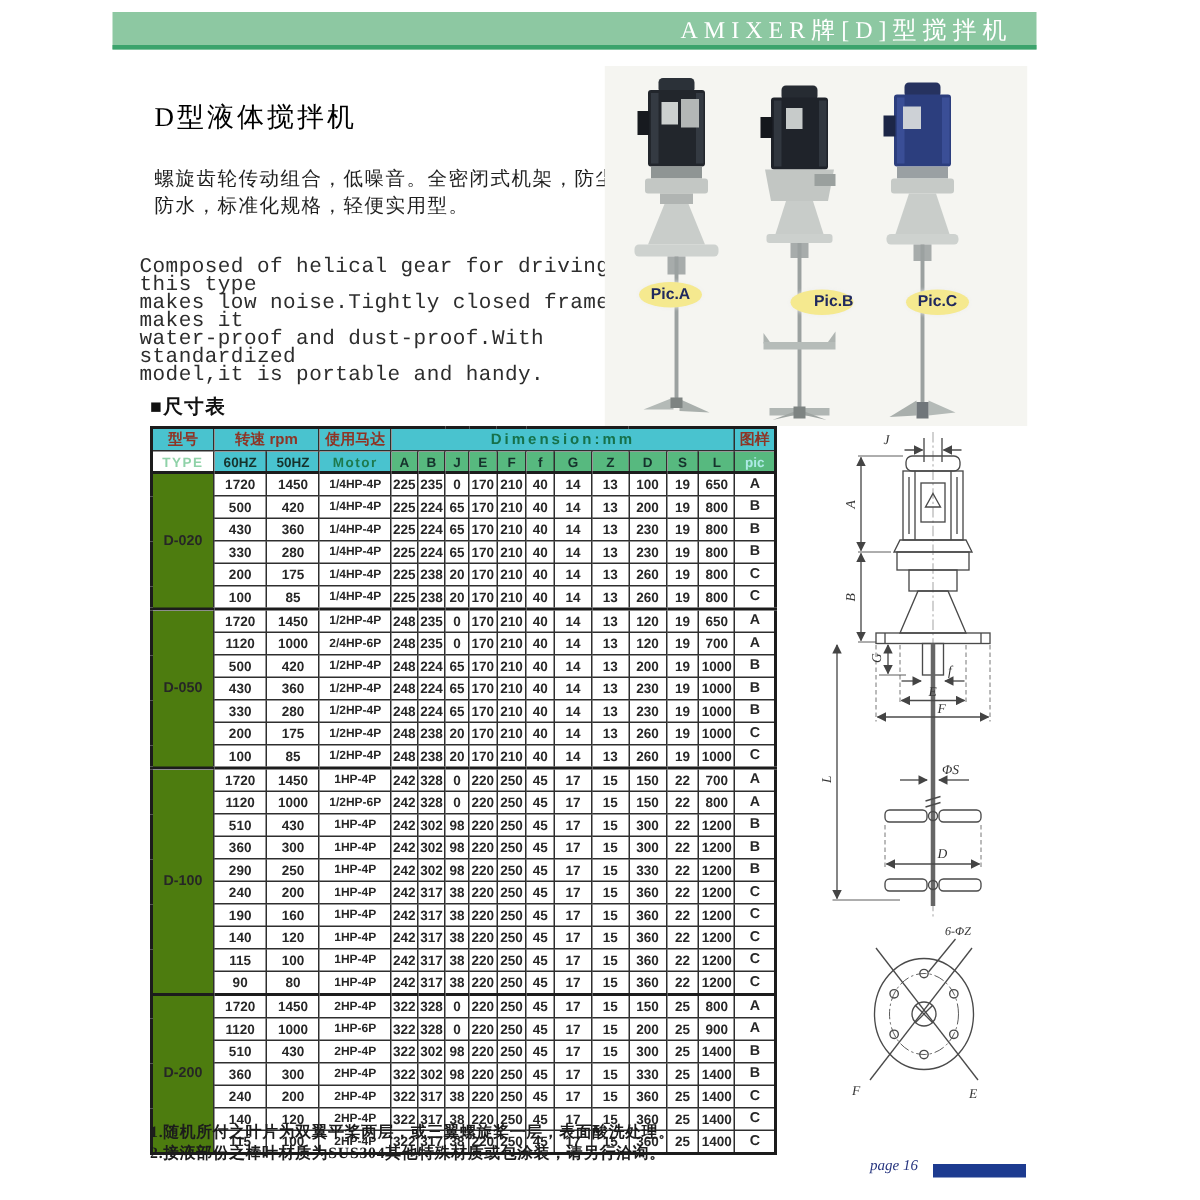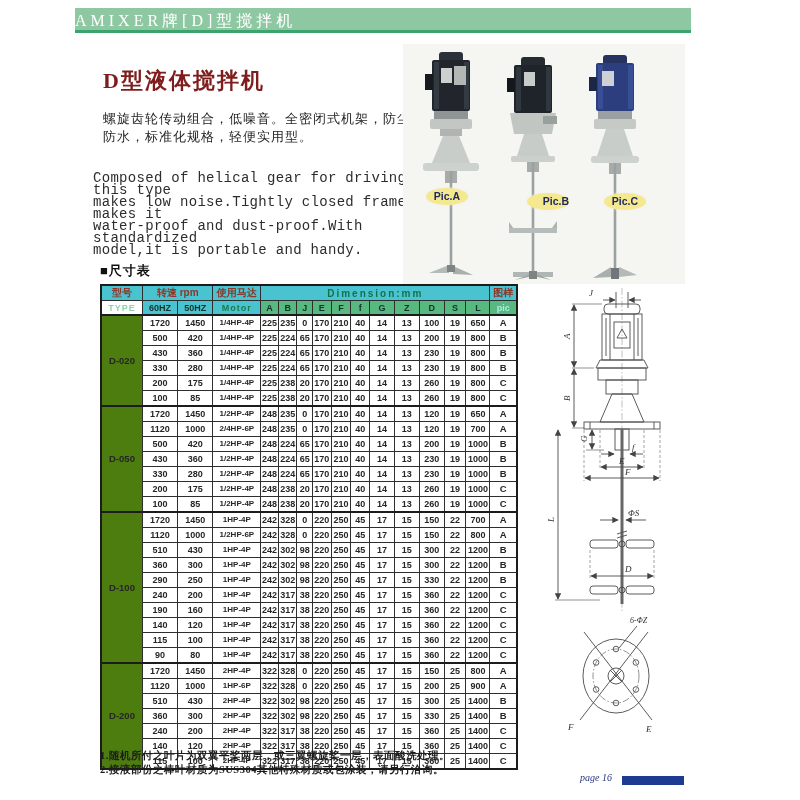--- a/index.html
+++ b/index.html
@@ -2,27 +2,27 @@
 <html><head>
 <meta charset="utf-8">
 <style>
   html,body{margin:0;padding:0;}
   body{width:800px;height:800px;background:#ffffff;position:relative;overflow:hidden;
        font-family:"Liberation Sans",sans-serif;color:#222;}
   .abs{position:absolute;}
 
   
   .banner{left:75px;top:8px;width:616px;height:25px;background:#8dc8a2;
-          border-bottom:3px solid #3ba36c;color:#ffffff;
+          border-bottom:3px solid #3ba36c;color:#ffffff;text-align:right;
           font-family:"Liberation Serif",serif;font-size:16px;letter-spacing:4px;
           line-height:25px;padding-right:16px;box-sizing:border-box;}
 
   
-  .doc-title{left:103px;top:66px;font-family:"Liberation Serif",serif;font-weight:bold;
-             font-size:22px;letter-spacing:2px;color:#7f1d1d;}
+  .doc-title{left:103px;top:66px;font-family:"Liberation Serif",serif;font-weight:normal;
+             font-size:18px;letter-spacing:2px;color:#000000;}
   .cn-desc{left:103px;top:110px;width:330px;font-family:"Liberation Serif",serif;
            font-size:13px;letter-spacing:1px;line-height:18px;color:#1f1f1f;}
   .en-desc{left:93px;top:172px;width:330px;font-family:"Liberation Mono",monospace;
            font-size:14px;letter-spacing:0.3px;line-height:12px;color:#2d2d2d;white-space:pre-line;}
 
   
   .photo-wrap{left:403px;top:44px;width:282px;height:240px;}
   .pic-label{height:17px;background:#f5e98f;border-radius:50%;text-align:center;
              font-size:10.5px;font-weight:bold;color:#20295e;line-height:17px;
              font-family:"Liberation Sans",sans-serif;box-shadow:0 0 3px #eee;}

